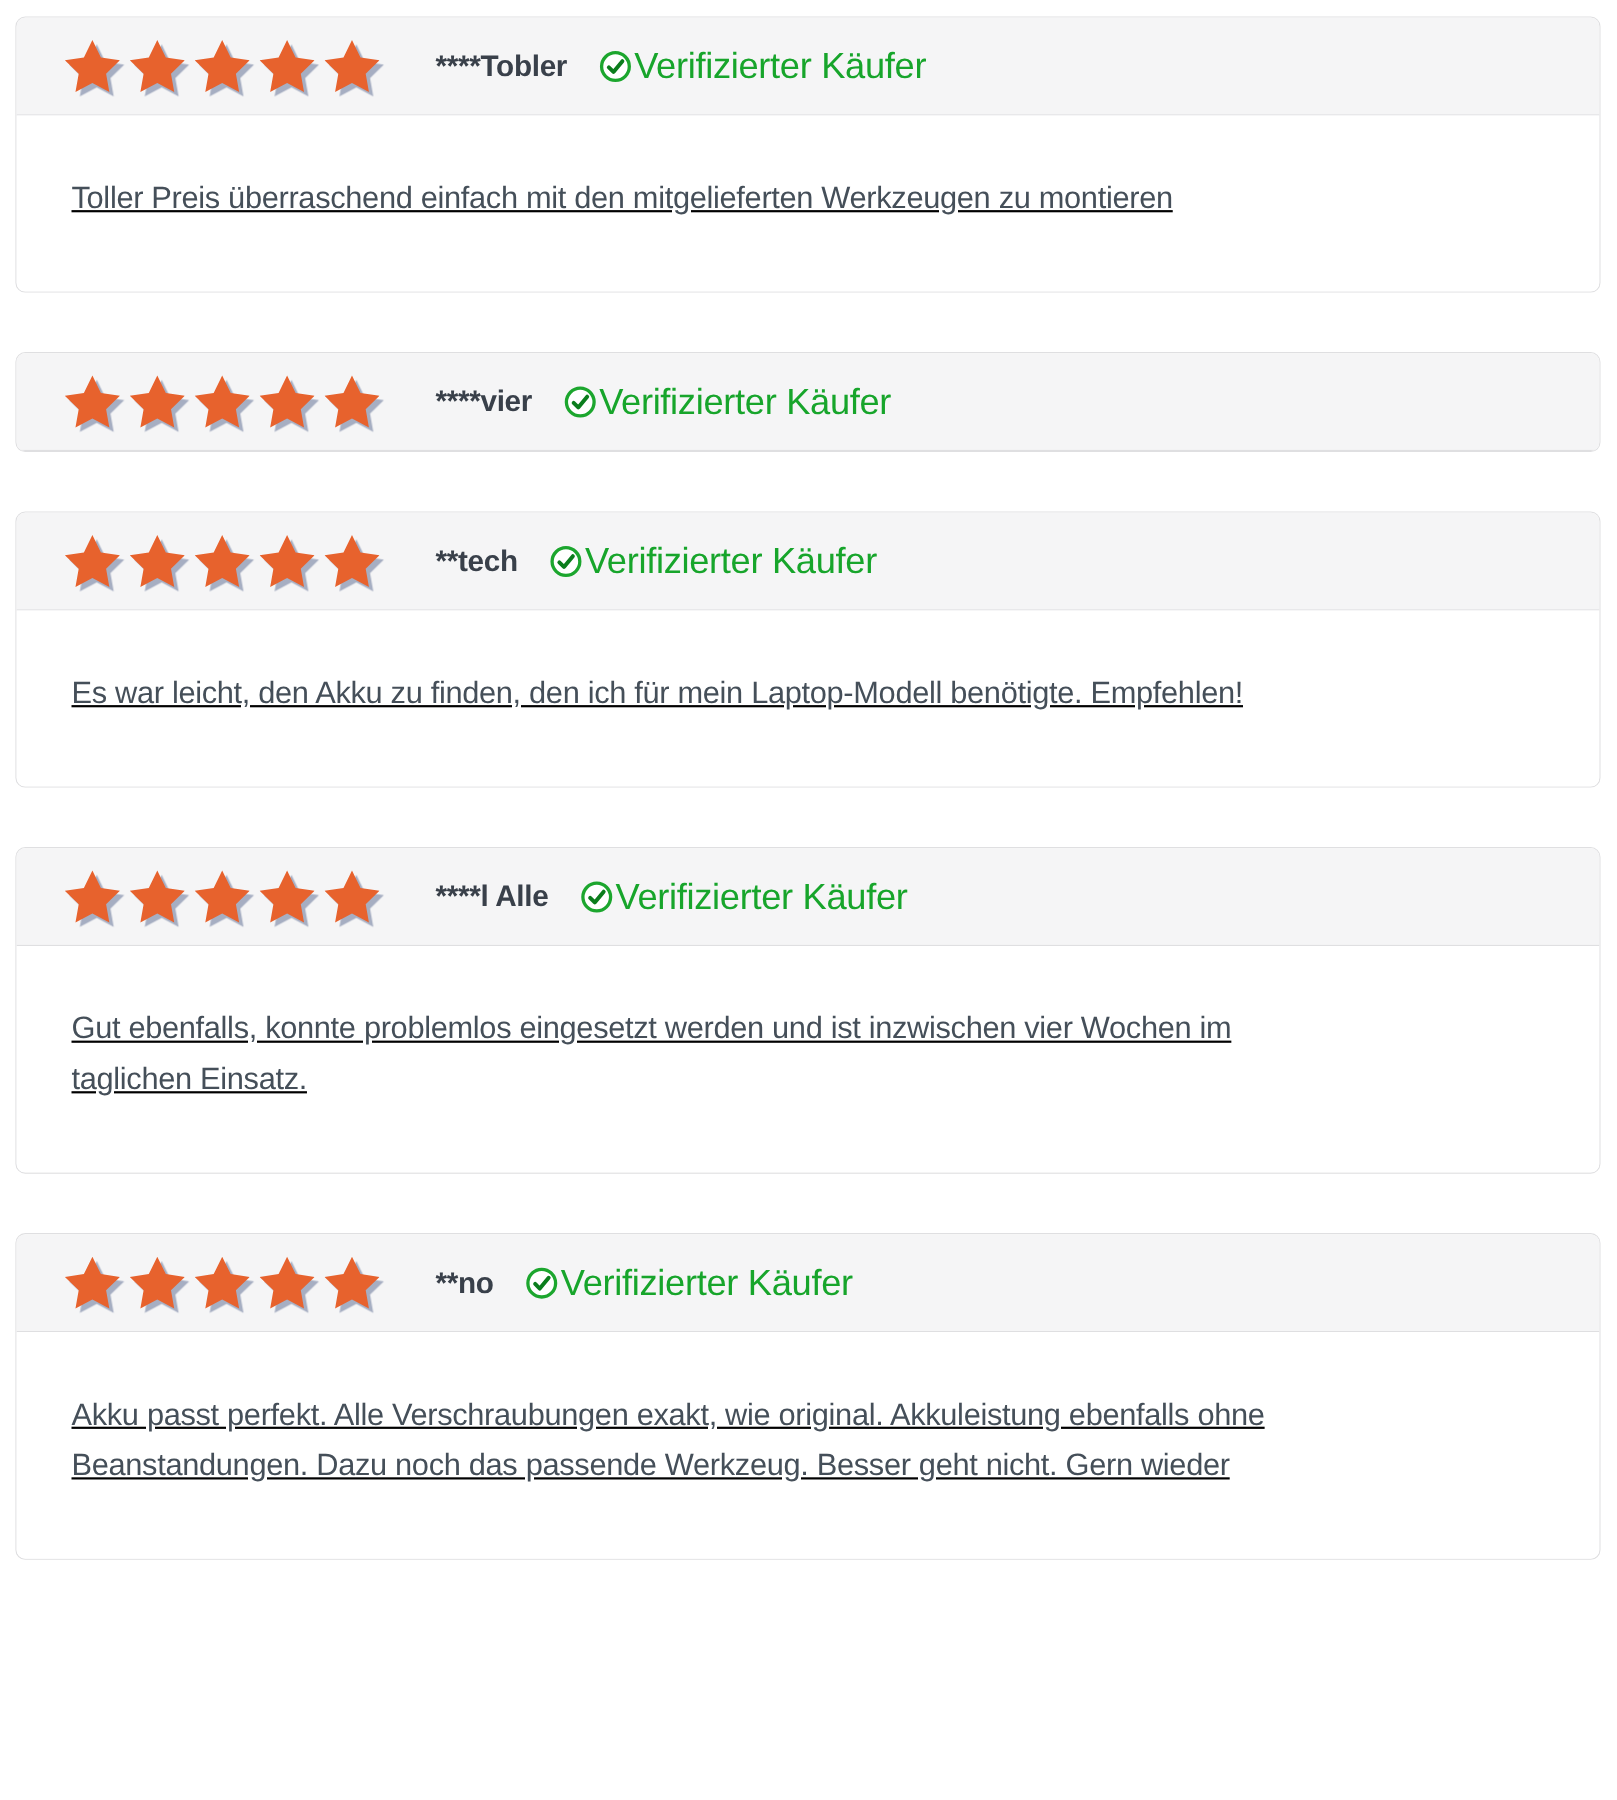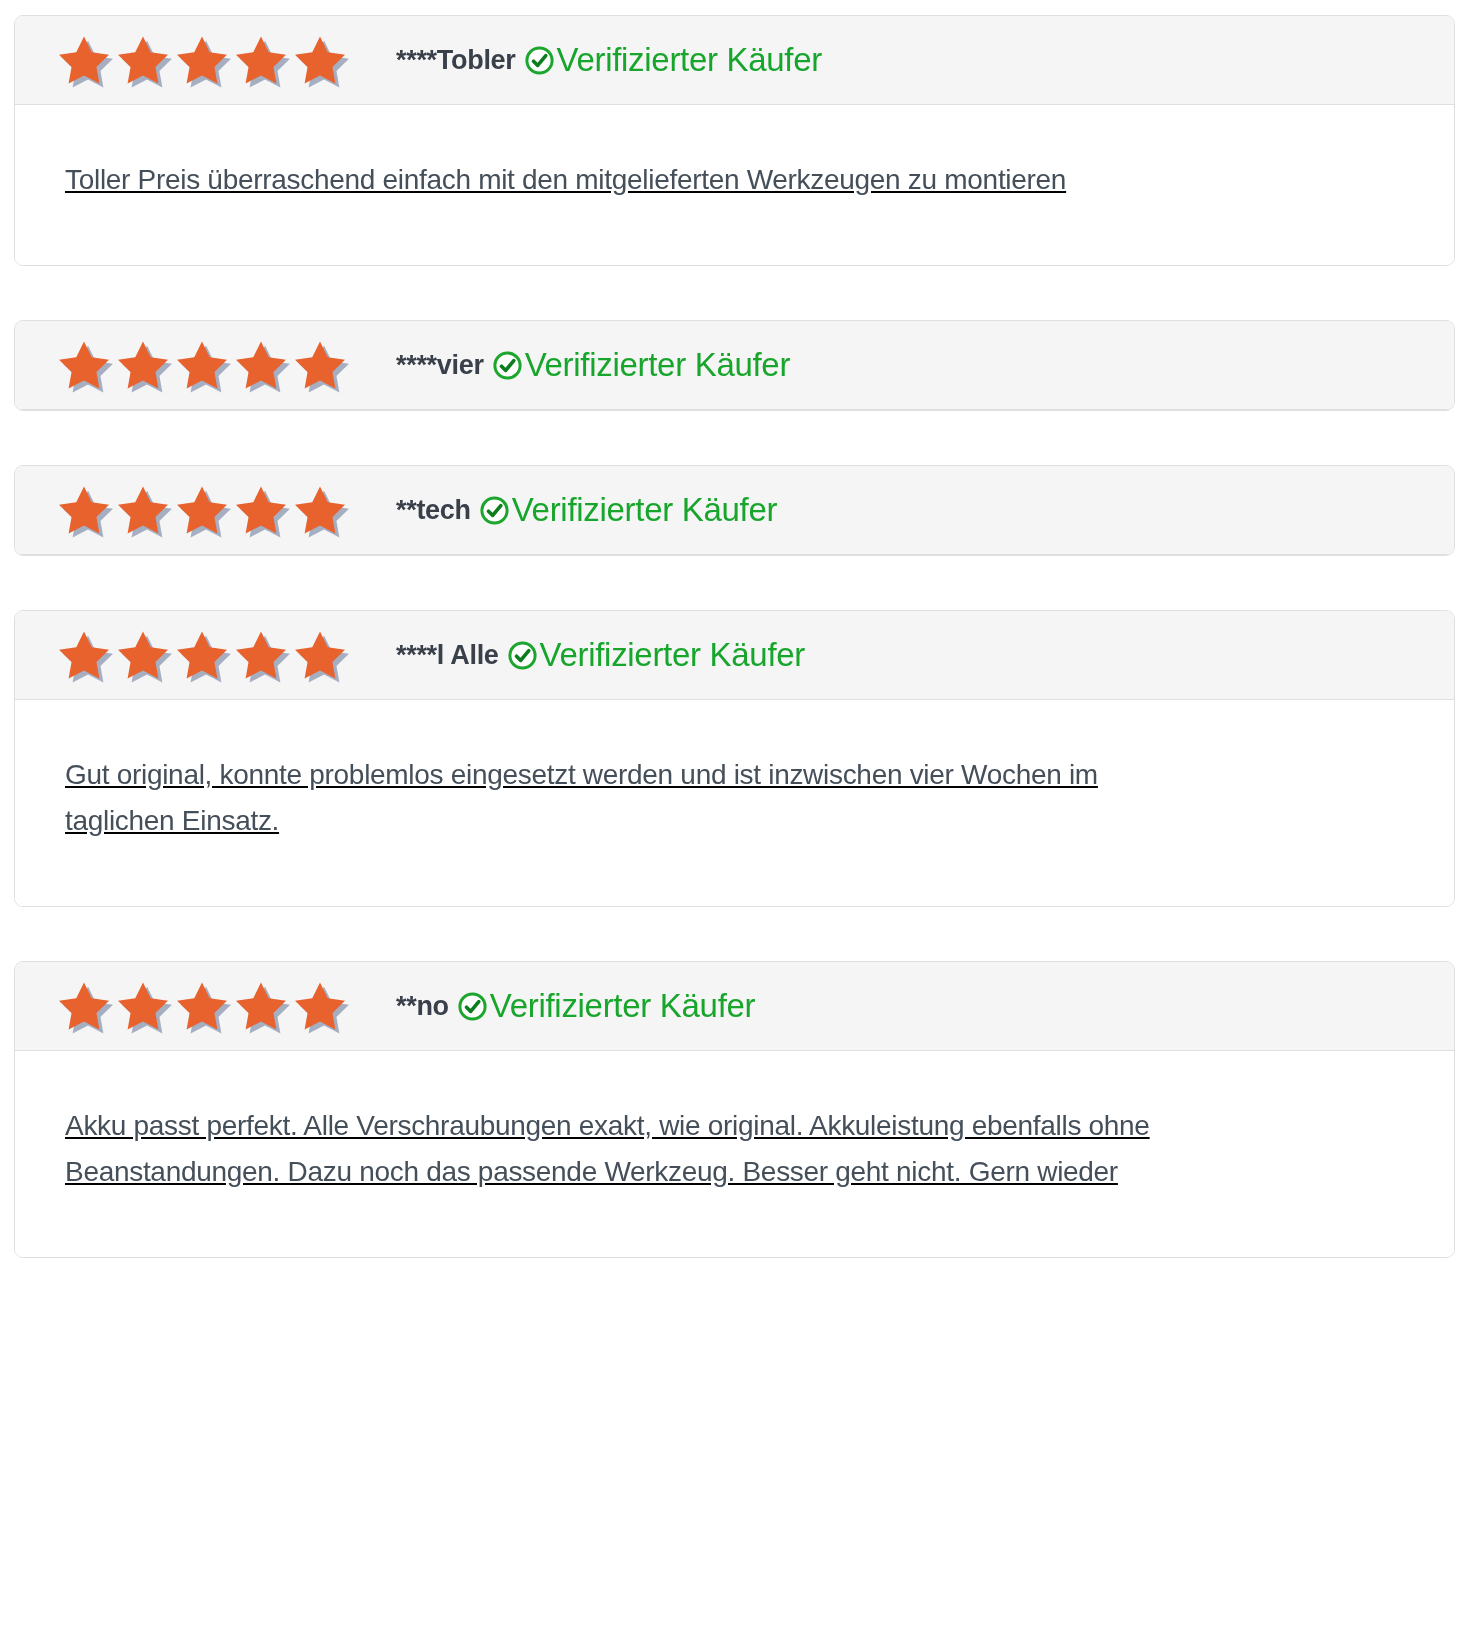--- a/index.html
+++ b/index.html
@@ -42,21 +42,21 @@
     display:flex;
     align-items:center;
     gap:9px;
   }
   .stars svg{
     filter:drop-shadow(4px 4px 0 var(--star-shadow));
   }
   .meta{
     display:flex;
     align-items:center;
-    gap:8px;
+    gap:28px;
     white-space:nowrap;
     text-align:right;
   }
   .user{
     font-weight:bold;
     font-size:27px;
     color:var(--user-color);
     letter-spacing:-0.3px;
   }
   .badge{
@@ -185,20 +185,23 @@
           <span class="badge-icon">
             <svg width="31" height="31" viewBox="0 0 31 31" aria-hidden="true">
               <circle cx="15.5" cy="15.5" r="12.6" fill="#ffffff" stroke="var(--green-ring)" stroke-width="3"></circle>
               <path d="M9.5 16.2 l4.2 4.2 L21.8 10.6" fill="none" stroke="var(--green-check)" stroke-width="3.6" stroke-linecap="round" stroke-linejoin="round"></path>
             </svg>
           </span>
           <span class="badge-label">Verifizierter Käufer</span>
         </span>
       </div>
     </header>
+    <div class="card-body">
+      <p class="review-text">Es war leicht, den Akku zu finden, den ich für mein Laptop-Modell benötigte. Empfehlen!</p>
+    </div>
   </article>
 
   <article class="card">
     <header class="card-head">
       <div class="stars">
           <svg width="50" height="48" viewBox="0 0 51 48">
             <polygon points="25.5,0 33.4,16.1 51,18.7 38.2,31.2 41.2,48 25.5,39.7 9.8,48 12.8,31.2 0,18.7 17.6,16.1" fill="var(--star)"></polygon>
           </svg>
           <svg width="50" height="48" viewBox="0 0 51 48">
             <polygon points="25.5,0 33.4,16.1 51,18.7 38.2,31.2 41.2,48 25.5,39.7 9.8,48 12.8,31.2 0,18.7 17.6,16.1" fill="var(--star)"></polygon>
@@ -220,21 +223,21 @@
             <svg width="31" height="31" viewBox="0 0 31 31" aria-hidden="true">
               <circle cx="15.5" cy="15.5" r="12.6" fill="#ffffff" stroke="var(--green-ring)" stroke-width="3"></circle>
               <path d="M9.5 16.2 l4.2 4.2 L21.8 10.6" fill="none" stroke="var(--green-check)" stroke-width="3.6" stroke-linecap="round" stroke-linejoin="round"></path>
             </svg>
           </span>
           <span class="badge-label">Verifizierter Käufer</span>
         </span>
       </div>
     </header>
     <div class="card-body">
-      <p class="review-text">Gut original, konnte problemlos eingesetzt werden und ist inzwischen vier Wochen im
+      <p class="review-text">Gut ebenfalls, konnte problemlos eingesetzt werden und ist inzwischen vier Wochen im
 taglichen Einsatz.</p>
     </div>
   </article>
 
   <article class="card">
     <header class="card-head">
       <div class="stars">
           <svg width="50" height="48" viewBox="0 0 51 48">
             <polygon points="25.5,0 33.4,16.1 51,18.7 38.2,31.2 41.2,48 25.5,39.7 9.8,48 12.8,31.2 0,18.7 17.6,16.1" fill="var(--star)"></polygon>
           </svg>

